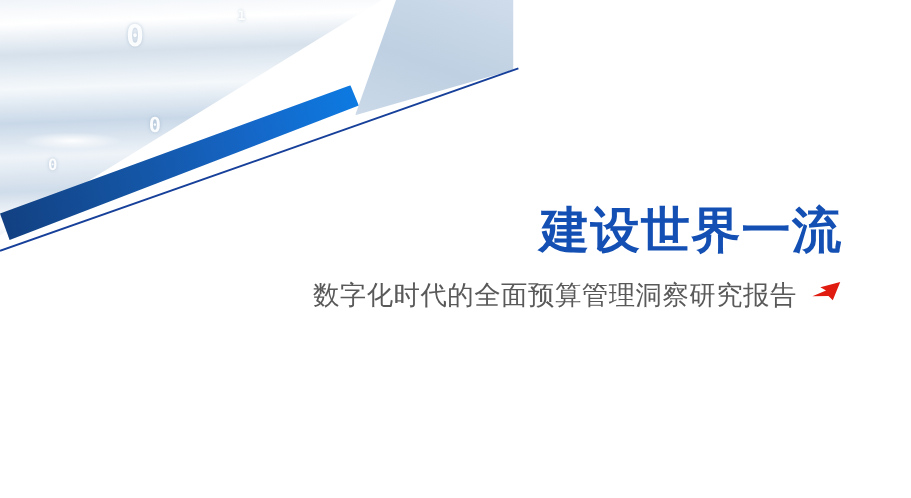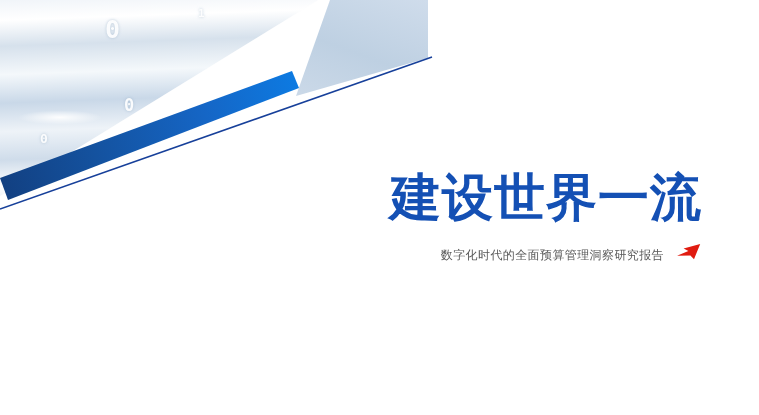--- a/index.html
+++ b/index.html
@@ -114,36 +114,36 @@
   }
 
   
   .text-block {
     position: absolute;
     right: 57px;
     top: 170px;
     text-align: right;
   }
   .title-line {
-    font-size: 51px;
+    font-size: 41px;
     font-weight: 700;
     letter-spacing: 1px;
     line-height: 1.08;
     color: #1450b4;
     white-space: nowrap;
   }
   .subtitle-row {
     display: flex;
     align-items: center;
     justify-content: flex-end;
     margin-top: 17px;
     white-space: nowrap;
   }
   .subtitle {
-    font-size: 12px;
+    font-size: 22px;
     font-weight: 400;
     color: #595959;
     letter-spacing: 0.4px;
     font-family: Liberation Serif, serif;
   }
   .arrow-mark {
     display: inline-block;
     margin-left: 10px;
     width: 28px;
     height: 26px;

